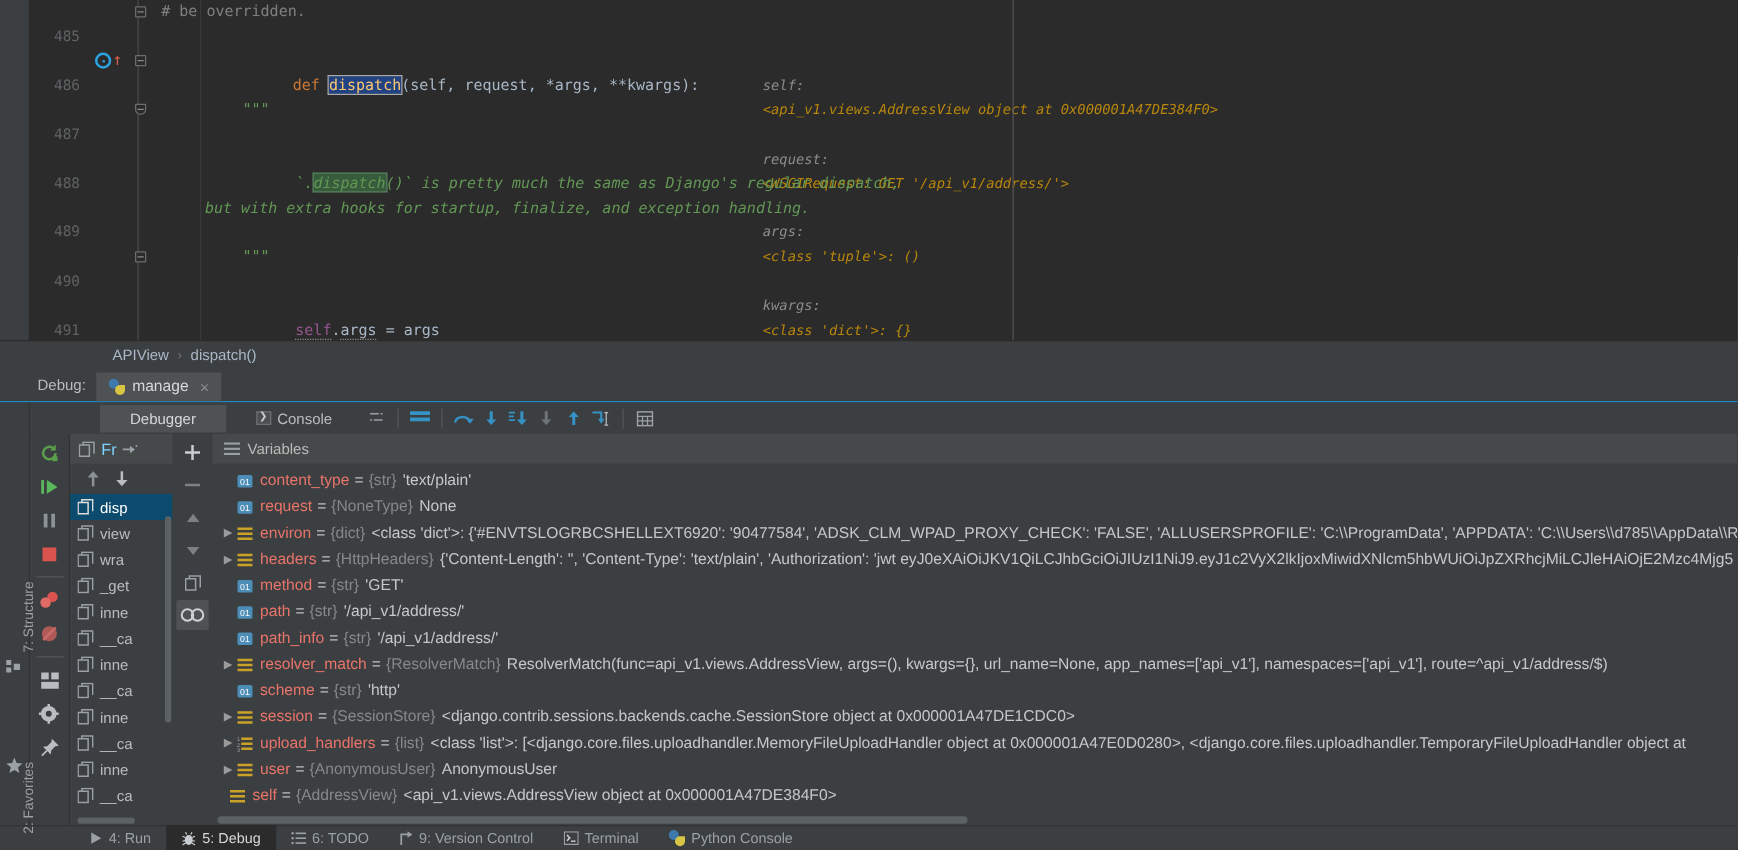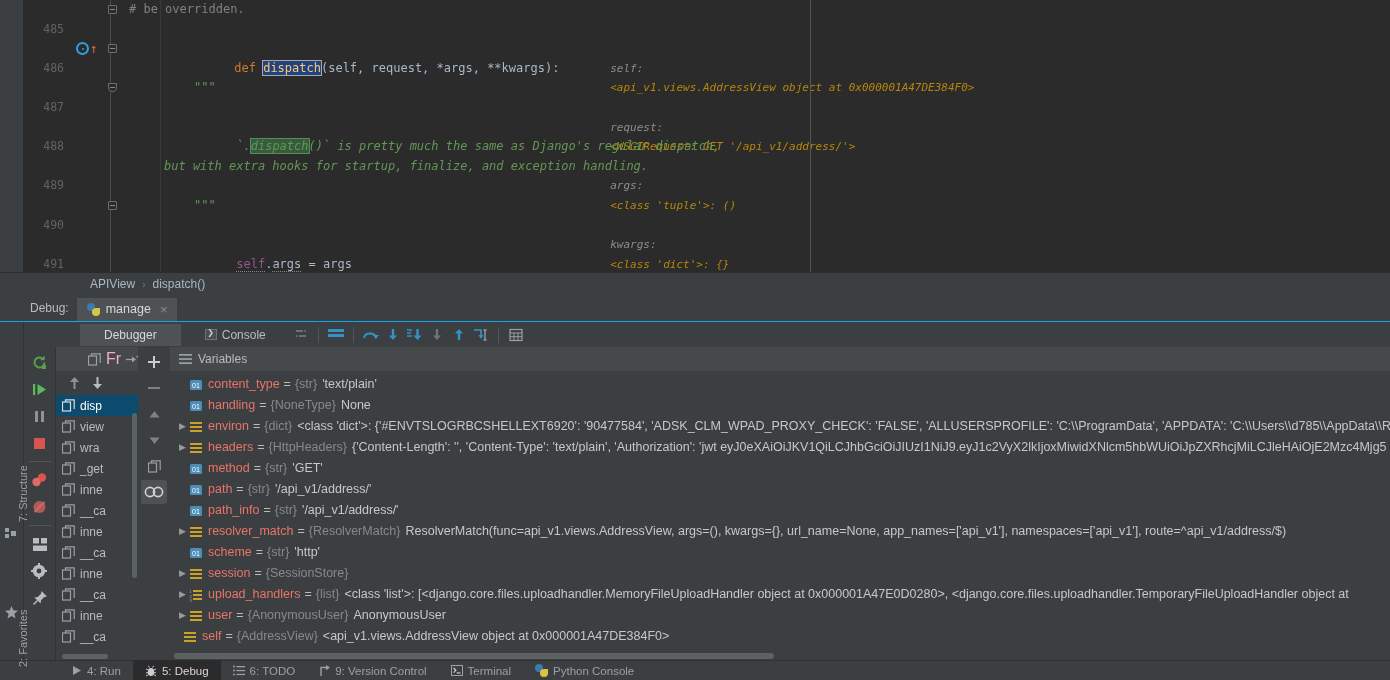--- a/index.html
+++ b/index.html
@@ -82,21 +82,21 @@
   svg { display:block; }
 
   .panes { flex:1; display:flex; min-height:0; }
   .rail2 { width:32px; background:#3c3f41; display:flex; flex-direction:column; align-items:center;
      padding-top:3px; gap:3px; border-right:1px solid #323232;}
   .rail2 .btn { width:26px;height:24px; display:flex;align-items:center;justify-content:center; }
   .rail2 .hsep{ width:22px;height:1px;background:#555; margin:3px 0;}
 
   .frames-col { width:82px; background:#3c3f41; display:flex; flex-direction:column; position:relative;}
   .frames-head { height:24px; background:#45494a; display:flex;align-items:center; gap:5px; padding-left:7px;
-      font-size:16px; color:#f9a8d4; overflow:hidden; white-space:nowrap;justify-content:flex-end; }
+      font-size:13px; color:#7dd3fc; overflow:hidden; white-space:nowrap; }
   .fr-toolbar { height:24px; display:flex; align-items:center; gap:10px; padding-left:12px; }
   .frames-list { flex:1; overflow:hidden; position:relative; }
   .frame-item { height:21px; display:flex; align-items:center; gap:5px; padding-left:6px;
      font-size:12px; color:#bbb; white-space:nowrap; overflow:hidden; }
   .frame-item.sel { background:#0c4a6e; color:#fff; }
   .frames-vscroll { position:absolute; right:0; top:0; width:7px; height:100%; }
   .frames-vscroll i { position:absolute; right:1px; top:18px; width:5px; height:165px; background:#5c6164; border-radius:3px;}
   .frames-hscroll { height:7px; position:relative; }
   .frames-hscroll i { position:absolute; left:6px; top:1px; width:46px; height:5px; background:#5c6164; border-radius:3px;}
 
@@ -556,21 +556,21 @@
             </div>
 
             <div class="vrow">
               <span class="tri"></span>
               <span class="vico">
                   <svg width="14" height="14" viewBox="0 0 14 14">
                     <rect x="1" y="2" width="12" height="10" rx="1.5" fill="#4c8eb8"></rect>
                     <text x="7" y="9.7" font-size="7" fill="#fff" text-anchor="middle" font-family="Liberation Sans">01</text>
                   </svg>
                 </span>
-              <span class="vname">handling</span>
+              <span class="vname">request</span>
               <span class="veq">=</span>
               <span class="vtype">{NoneType}</span>
               <span class="vval">None</span>
             </div>
 
             <div class="vrow">
               <span class="tri">▶</span>
               <span class="vico">
                   <svg width="14" height="14" viewBox="0 0 14 14">
                     <rect x="1" y="2" width="12" height="2" fill="#c9a227"></rect>
@@ -675,20 +675,21 @@
               <span class="vico">
                   <svg width="14" height="14" viewBox="0 0 14 14">
                     <rect x="1" y="2" width="12" height="2" fill="#c9a227"></rect>
                     <rect x="1" y="6" width="12" height="2" fill="#c9a227"></rect>
                     <rect x="1" y="10" width="12" height="2" fill="#c9a227"></rect>
                   </svg>
                 </span>
               <span class="vname">session</span>
               <span class="veq">=</span>
               <span class="vtype">{SessionStore}</span>
+              <span class="vval">&lt;django.contrib.sessions.backends.cache.SessionStore object at 0x000001A47DE1CDC0&gt;</span>
             </div>
 
             <div class="vrow">
               <span class="tri">▶</span>
               <span class="vico">
                   <svg width="14" height="14" viewBox="0 0 14 14">
                     <text x="0.5" y="5" font-size="4.4" fill="#9aa0a6" font-family="Liberation Sans">1</text>
                     <text x="0.5" y="9.5" font-size="4.4" fill="#9aa0a6" font-family="Liberation Sans">2</text>
                     <text x="0.5" y="13.6" font-size="4.4" fill="#9aa0a6" font-family="Liberation Sans">3</text>
                     <rect x="4" y="2" width="9" height="2" fill="#c9a227"></rect>

